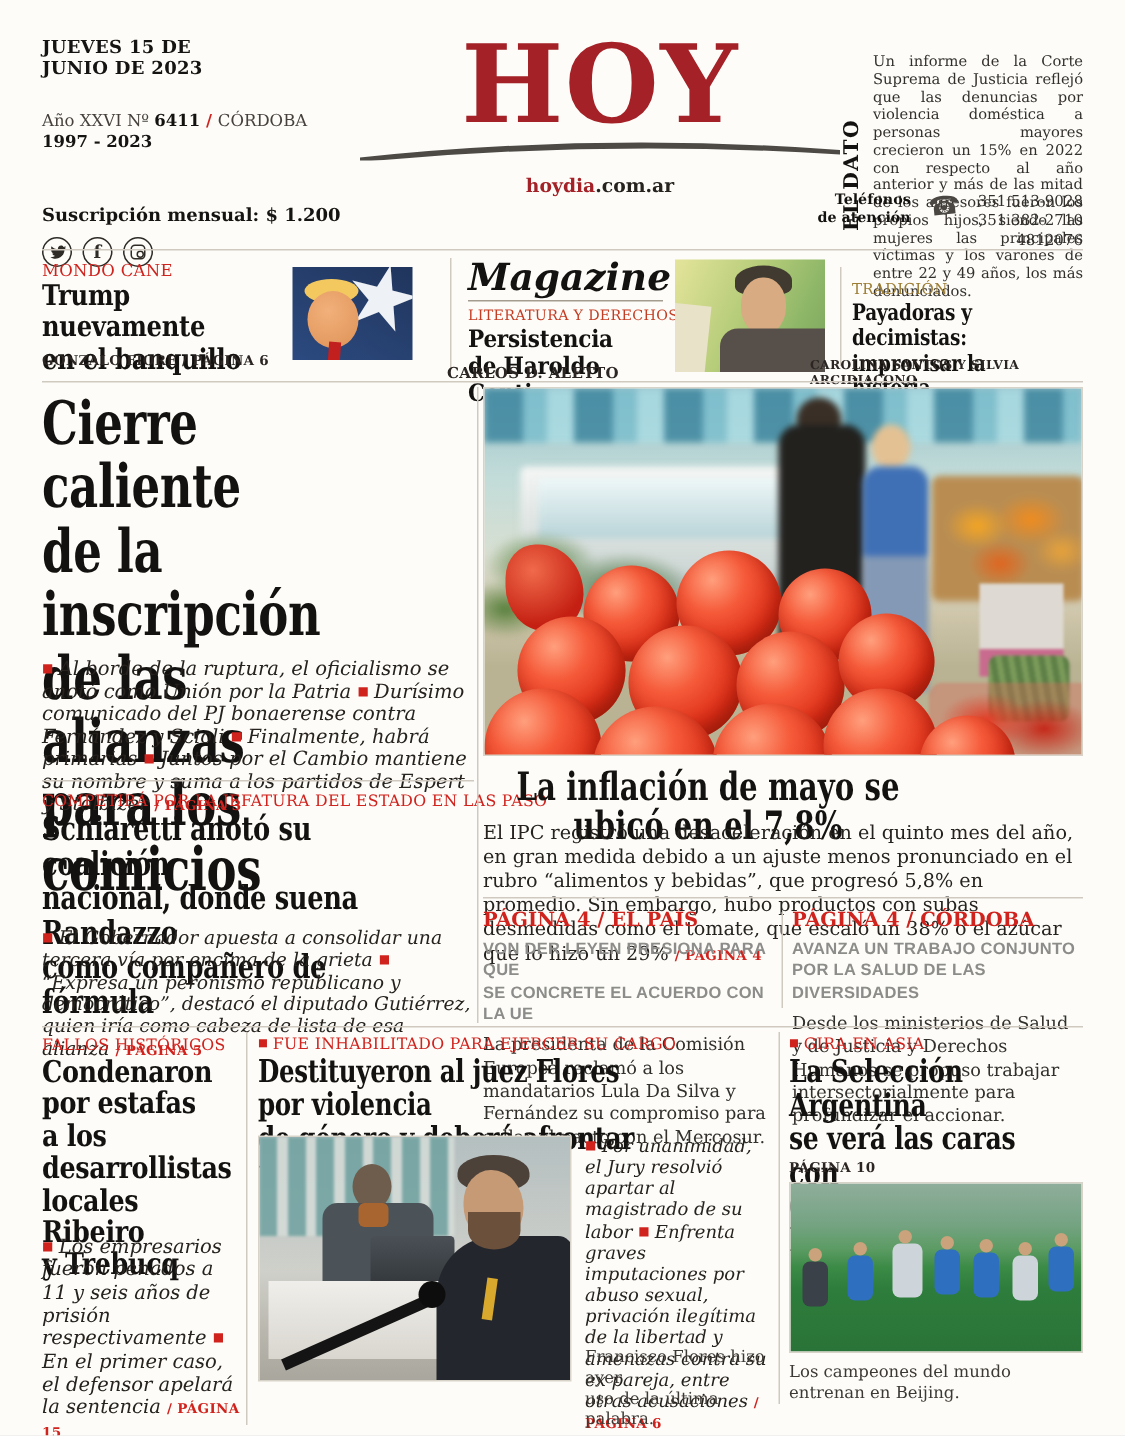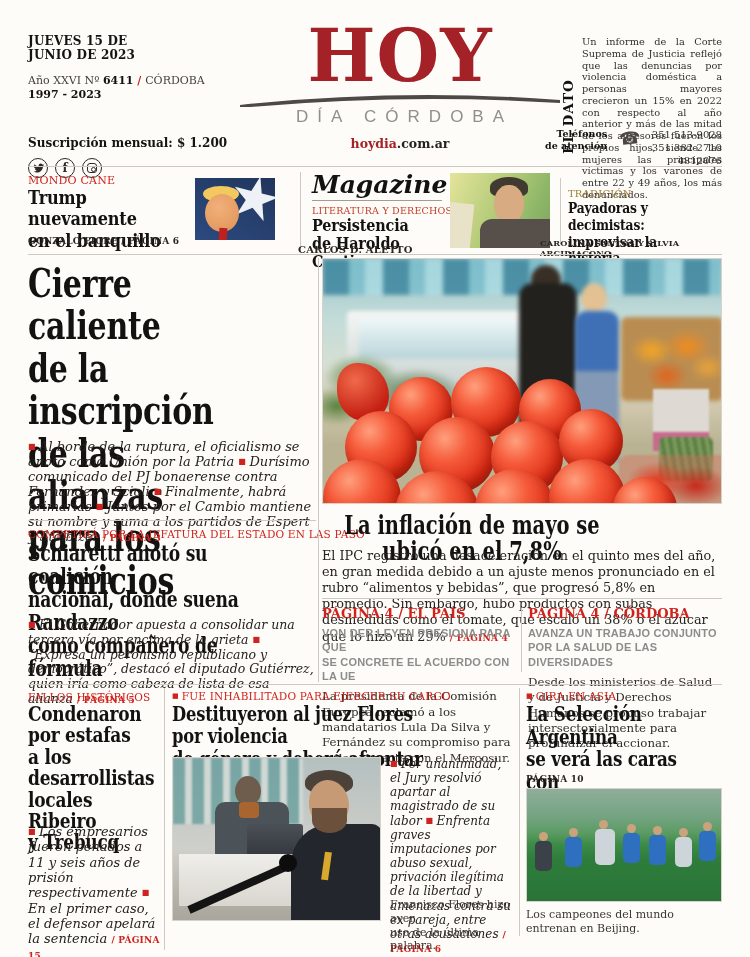--- a/index.html
+++ b/index.html
@@ -116,21 +116,21 @@
   .ct-sheet{left:-4px;top:30px;width:26px;height:46px;background:#e8e3c8;transform:rotate(6deg)}
   .ct-hair{left:40px;top:4px;width:38px;height:20px;border-radius:50% 50% 30% 30%;background:#413a30}
   .ct-face{left:44px;top:12px;width:30px;height:38px;border-radius:48%;background:#d8ab82}
   .ct-body{left:30px;top:46px;width:70px;height:30px;border-radius:12px 0 0 0;background:#57504a}
 </style>
 </head>
 <body>
 
 <div id="page">
 
-  <div class="abs mh-date pre" style="left:28px;top:34px;width:170px">JUEVES 15 DE
+  <div class="abs mh-date pre" style="left:28px;top:24px;width:170px">JUEVES 15 DE
 JUNIO DE 2023</div>
   <div class="abs mh-ed" style="left:28px;top:74px;width:200px"><span>Año XXVI Nº </span><b>6411</b><span class="sl"> / </span><span>CÓRDOBA</span></div>
   <div class="abs mh-years" style="left:28px;top:88px">1997 - 2023</div>
   <div class="abs mh-sub" style="left:28px;top:136px;width:220px">Suscripción mensual: $ 1.200</div>
   <div class="abs soc" style="left:28px;top:158px">
     <span class="c">
         <svg width="11" height="10" viewBox="0 0 12 10">
           <path d="M11.5.8c-.4.3-.9.4-1.3.5C9.8.5 9.1.2 8.4.2 7.1.2 6.1 1.3 6.1 2.6c0 .2 0 .4.1.5C4.3 3 2.6 2.1 1.5.8 1.3 1.1 1.2 1.5 1.2 2c0 .8.4 1.5 1 1.9-.4 0-.7-.1-1-.3v.1c0 1.1.8 2.1 1.9 2.3-.2.1-.4.1-.6.1H2c.3 1 1.2 1.6 2.2 1.7-.8.6-1.8 1-2.9 1H.7c1 .7 2.3 1.1 3.6 1.1 4.3 0 6.6-3.6 6.6-6.6v-.3c.5-.4.9-.8 1.2-1.3-.4.2-.9.3-1.3.4.5-.3.8-.7 1-1.3z" fill="#2e2a26"></path>
         </svg>
       </span>
@@ -138,21 +138,20 @@
     <span class="c">
         <span class="ig"></span>
       </span>
   </div>
 
   <div class="abs" style="left:240px;top:24px;width:320px;text-align:center">
     <div class="logo-txt">HOY</div>
     <svg width="320" height="14" viewBox="0 0 320 14" style="display:block;margin-top:4px">
       <path d="M0 12 Q160 -5 320 7 L320 10 Q160 0 0 15 Z" fill="#4d4a46"></path>
     </svg>
-    <div class="logo-tag">DÍA CÓRDOBA</div>
     <div class="logo-url" style="margin-top:9px"><b>hoydia</b><span>.com.ar</span></div>
   </div>
 
   <div class="abs eldato-v" style="left:560px;top:34px;height:120px">EL DATO</div>
   <div class="abs eldato-t" style="left:582px;top:36px;width:140px">Un informe de la Corte Suprema de Justicia reflejó que las denuncias por violencia doméstica a personas mayores crecieron un 15% en 2022 con respecto al año anterior y más de las mitad de los agresores fueron los propios hijos, siendo las mujeres las principales víctimas y los varones de entre 22 y 49 años, los más denunciados.</div>
   <div class="abs" style="left:545px;top:128px;width:177px;display:flex;gap:6px;justify-content:space-between;align-items:flex-start">
     <div class="ph-label pre">Teléfonos
 de atención</div>
     <div class="ph-glyph">☎</div>
     <div class="ph-nums pre">351 513-9028

